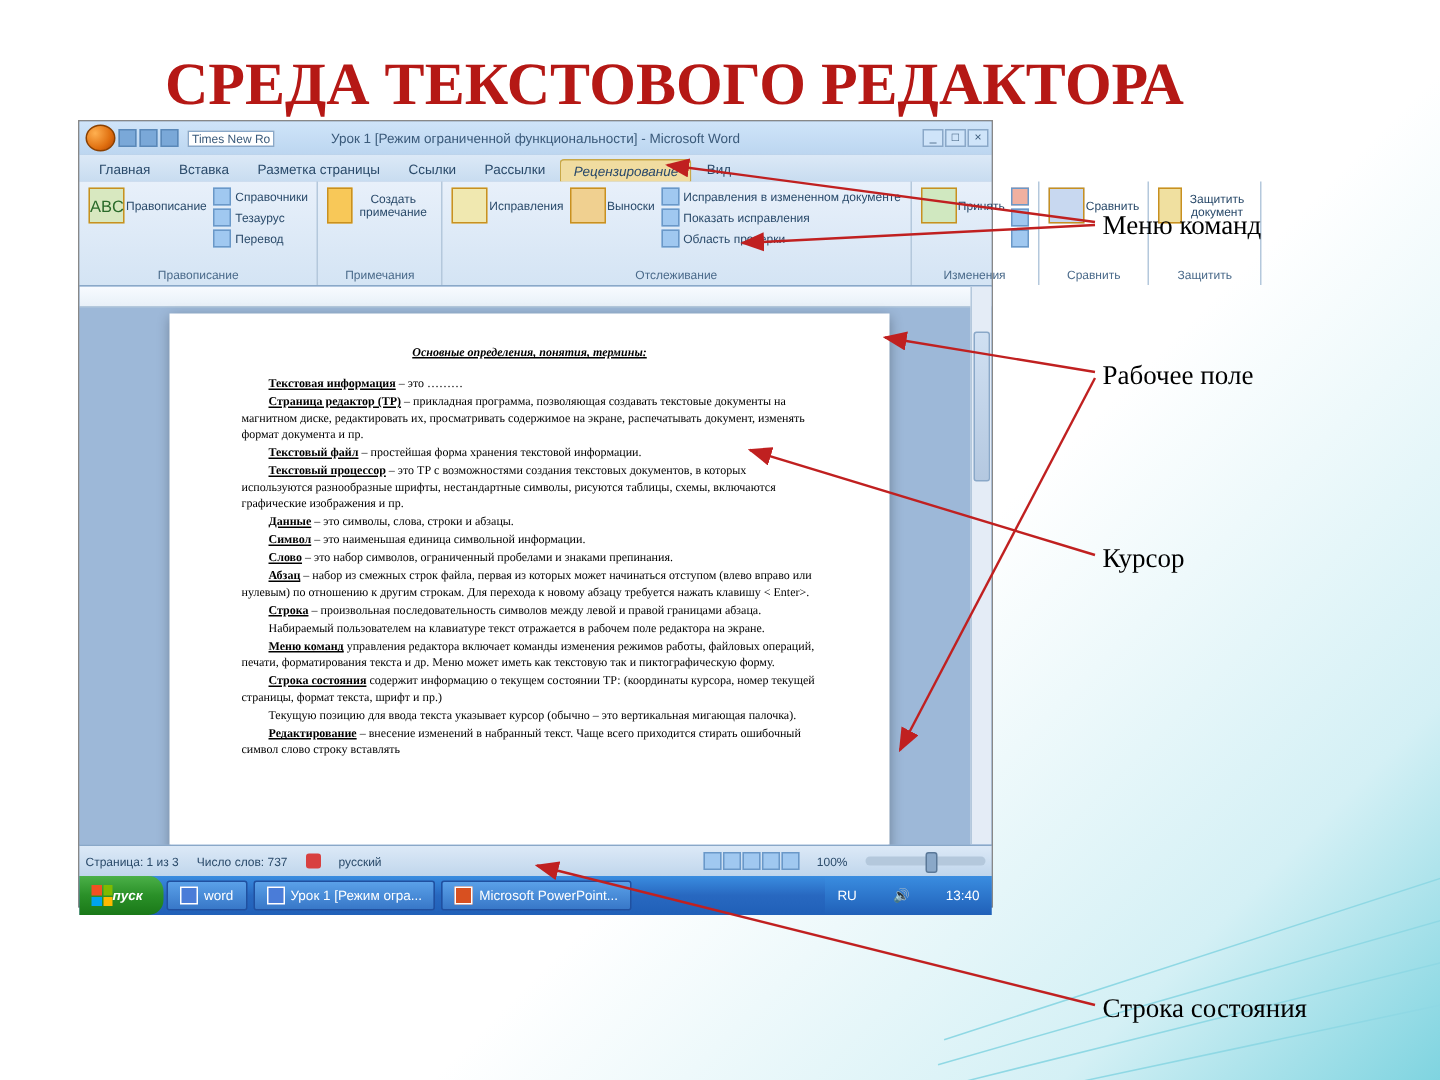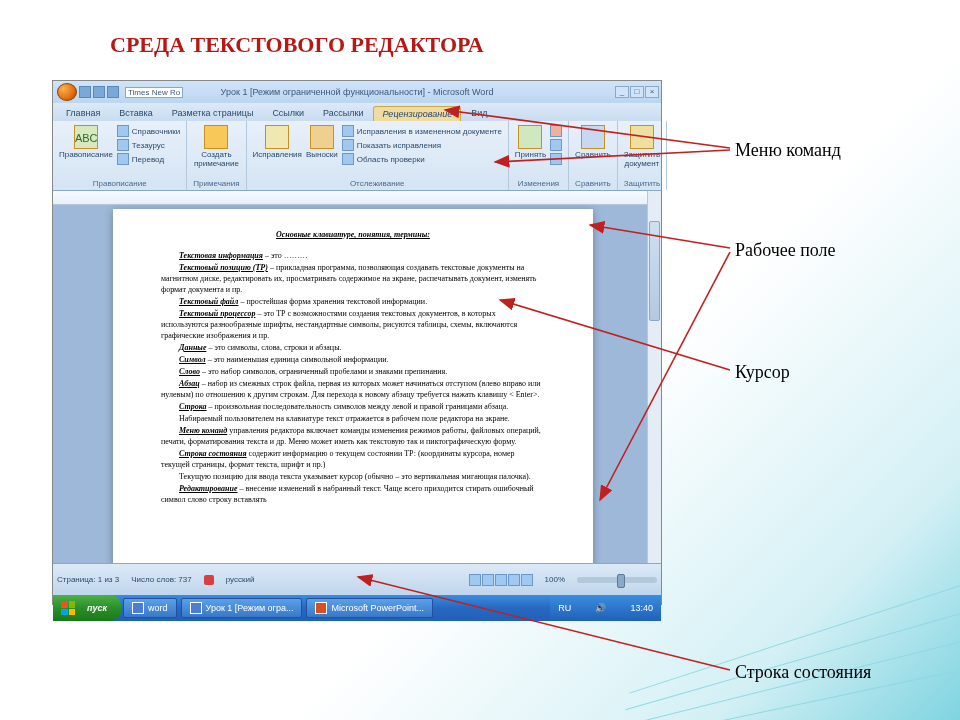--- a/index.html
+++ b/index.html
@@ -1,58 +1,58 @@
 <!DOCTYPE html>
 <html><head>
 <meta charset="utf-8">
 <style>
   * { box-sizing: border-box; margin: 0; padding: 0; }
   body { width: 960px; height: 720px; font-family: Arial, sans-serif; background: #fff; position: relative; overflow: hidden; }
   .slide-bg { position: absolute; inset: 0; background: linear-gradient(135deg, #fff 0%, #fff 60%, #d4f0f5 85%, #7fd4e0 100%); }
   .deco-lines { position: absolute; right: 0; bottom: 0; width: 400px; height: 300px; }
   .deco-lines div { position: absolute; border-top: 1px solid #8fd8e4; transform-origin: right bottom; }
-  .slide-title { position: absolute; top: 32px; left: 110px; font-size: 22px; font-weight: bold; color: #b51815; font-family: Georgia, 'Times New Roman', serif; }
+  .slide-title { position: absolute; top: 32px; left: 110px; font-size: 40px; font-weight: bold; color: #b51815; font-family: Georgia, 'Times New Roman', serif; }
   .screenshot { position: absolute; top: 80px; left: 52px; width: 610px; height: 525px; border: 1px solid #888; background: #9db8d8; }
   
   .word-titlebar { height: 22px; background: linear-gradient(#cfe4f9,#bcd6f0); display: flex; align-items: center; font-size: 9px; color: #3a5a7a; padding: 0 4px; position: relative; }
   .qat { display: flex; align-items: center; gap: 2px; }
   .office-btn { width: 20px; height: 18px; border-radius: 50%; background: radial-gradient(circle at 30% 30%, #ffb050, #e07010 60%, #b04000); border: 1px solid #8a4000; }
   .qat-icon { width: 12px; height: 12px; background: #7aa8d8; border: 1px solid #5a88b8; }
   .font-sel { background: #fff; border: 1px solid #8aa8c8; font-size: 8px; padding: 0 2px; margin-left: 4px; }
   .title-txt { position: absolute; left: 50%; transform: translateX(-50%); }
   .win-ctrl { position: absolute; right: 2px; display: flex; gap: 1px; }
   .win-ctrl span { width: 14px; height: 12px; background: #cfe4f9; border: 1px solid #8aa8c8; font-size: 8px; line-height: 10px; text-align: center; }
   .ribbon-tabs { height: 18px; background: linear-gradient(#dce9f7,#c8dcf0); display: flex; align-items: flex-end; font-size: 9px; color: #2a4a6a; padding-left: 4px; gap: 1px; }
   .ribbon-tabs div { padding: 2px 8px; border: 1px solid transparent; }
   .ribbon-tabs .active { background: #f0dca0; border: 1px solid #c8a848; border-bottom: none; border-radius: 3px 3px 0 0; font-style: italic; }
   .ribbon-body { height: 70px; background: linear-gradient(#e8f0fa,#d4e4f4); border-bottom: 1px solid #8aa8c8; display: flex; font-size: 8px; color: #2a4a6a; }
   .ribbon-group { border-right: 1px solid #b4c8dc; padding: 4px 6px 2px; display: flex; flex-direction: column; justify-content: space-between; }
   .rg-items { display: flex; gap: 4px; align-items: flex-start; flex: 1; }
-  .rg-item { display: flex; flex-direction: column; align-items: center; gap: 1px; }
+  .rg-item { display: flex; flex-direction: row; align-items: center; gap: 1px; }
   .rg-icon-lg { width: 24px; height: 24px; background: #f8c858; border: 1px solid #c89020; }
   .rg-icon-sm { width: 12px; height: 12px; background: #a0c8f0; border: 1px solid #6a98c8; }
   .rg-label { text-align: center; line-height: 9px; }
   .rg-caption { text-align: center; font-size: 8px; color: #4a6a8a; }
   .rg-stack { display: flex; flex-direction: column; gap: 2px; }
   .rg-stack-row { display: flex; align-items: center; gap: 3px; white-space: nowrap; }
   .doc-area { position: relative; height: 372px; background: #9db8d8; overflow: hidden; }
   .ruler-h { height: 14px; background: linear-gradient(#f8fbff,#e8f0f8); border-bottom: 1px solid #b4c8dc; }
   .page { position: absolute; top: 18px; left: 60px; width: 480px; height: 400px; background: #fff; box-shadow: 0 2px 8px rgba(0,0,0,0.3); padding: 20px 48px 10px; font-size: 8px; font-family: 'Times New Roman', serif; color: #000; line-height: 11px; }
   .page .doc-h { text-align: center; text-decoration: underline; font-style: italic; margin-bottom: 10px; font-weight: bold; }
   .page p { text-indent: 18px; margin-bottom: 1px; }
-  .page .term { font-weight: bold; font-style: italic; text-decoration: underline; margin-top: 36px; }
+  .page .term { font-weight: bold; text-decoration: underline; margin-top: 36px; }
   .vscroll { position: absolute; right: 0; top: 0; width: 14px; height: 372px; background: #e4ecf6; border-left: 1px solid #b4c8dc; }
   .vscroll .thumb { position: absolute; top: 30px; left: 1px; right: 1px; height: 100px; background: linear-gradient(#d0e0f2,#b4c8e0); border: 1px solid #8aa8c8; border-radius: 2px; }
-  .statusbar { height: 32px; background: linear-gradient(#dce9f7,#c0d6ec); border-top: 1px solid #8aa8c8; display: flex; align-items: center; font-size: 8px; color: #2a4a6a; padding: 0 4px; gap: 12px; }
+  .statusbar { height: 21px; background: linear-gradient(#dce9f7,#c0d6ec); border-top: 1px solid #8aa8c8; display: flex; align-items: center; font-size: 8px; color: #2a4a6a; padding: 0 4px; gap: 12px; }
   .statusbar .spacer { flex: 1; }
   .zoom-slider { width: 80px; height: 6px; background: #b4c8dc; position: relative; border-radius: 3px; }
   .zoom-slider::before { content: ''; position: absolute; left: 50%; top: -3px; width: 6px; height: 12px; background: #8aa8c8; border: 1px solid #5a7898; border-radius: 2px; }
   
   .taskbar { height: 26px; background: linear-gradient(#3a8de0 0%, #2868c0 50%, #2060b8 100%); display: flex; align-items: center; font-size: 9px; color: #fff; }
-  .start-btn { height: 100%; padding: 0 14px 0 8px; background: linear-gradient(#4bb048 0%, #2a9028 50%, #1a7818 100%); display: flex; align-items: center; gap: 12px; font-style: italic; font-weight: bold; border-radius: 0 10px 10px 0; }
+  .start-btn { height: 100%; padding: 0 14px 0 8px; background: linear-gradient(#4bb048 0%, #2a9028 50%, #1a7818 100%); display: flex; align-items: center; gap: 0; font-style: italic; font-weight: bold; border-radius: 0 10px 10px 0; }
   .start-logo { width: 14px; height: 14px; display: grid; grid-template-columns: 1fr 1fr; grid-template-rows: 1fr 1fr; gap: 1px; }
   .start-logo span:nth-child(1){background:#f25022}.start-logo span:nth-child(2){background:#7fba00}.start-logo span:nth-child(3){background:#00a4ef}.start-logo span:nth-child(4){background:#ffb900}
   .task-item { height: 20px; margin: 0 2px; padding: 1px 8px; background: linear-gradient(#5aa0e8,#3878c8); border: 1px solid #2050a0; display: flex; align-items: center; gap: 4px; border-radius: 2px; }
   .task-icon { width: 12px; height: 12px; background: #4a7cd8; border: 1px solid #fff; }
   .tray { margin-left: auto; height: 100%; padding: 0 8px; background: linear-gradient(#3a8de0,#2060b8); display: flex; align-items: center; gap: 24px; }
   
   .annotation { position: absolute; font-size: 18px; color: #000; font-family: Georgia, 'Times New Roman', serif; }
   svg.arrows { position: absolute; inset: 0; width: 960px; height: 720px; pointer-events: none; }
 </style>
 </head>
@@ -192,24 +192,24 @@
           <div class="rg-label">Защитить документ</div>
         </div>
       </div>
       <div class="rg-caption">Защитить</div>
     </div>
   </div>
 
   <div class="doc-area">
     <div class="ruler-h"></div>
     <div class="page">
-      <div class="doc-h">Основные клавиатуре, понятия, термины:</div>
+      <div class="doc-h">Основные определения, понятия, термины:</div>
       <div id="doc-body">
           <p><span class="term">Текстовая информация</span><span> – это ………</span></p>
-          <p><span class="term">Текстовый позицию (ТР)</span><span> – прикладная программа, позволяющая создавать текстовые документы на магнитном диске, редактировать их, просматривать содержимое на экране, распечатывать документ, изменять формат документа и пр.</span></p>
+          <p><span class="term">Страница редактор (ТР)</span><span> – прикладная программа, позволяющая создавать текстовые документы на магнитном диске, редактировать их, просматривать содержимое на экране, распечатывать документ, изменять формат документа и пр.</span></p>
           <p><span class="term">Текстовый файл</span><span> – простейшая форма хранения текстовой информации.</span></p>
           <p><span class="term">Текстовый процессор</span><span> – это ТР с возможностями создания текстовых документов, в которых используются разнообразные шрифты, нестандартные символы, рисуются таблицы, схемы, включаются графические изображения и пр.</span></p>
           <p><span class="term">Данные</span><span> – это символы, слова, строки и абзацы.</span></p>
           <p><span class="term">Символ</span><span> – это наименьшая единица символьной информации.</span></p>
           <p><span class="term">Слово</span><span> – это набор символов, ограниченный пробелами и знаками препинания.</span></p>
           <p><span class="term">Абзац</span><span> – набор из смежных строк файла, первая из которых может начинаться отступом (влево вправо или нулевым) по отношению к другим строкам. Для перехода к новому абзацу требуется нажать клавишу &lt; Enter&gt;.</span></p>
           <p><span class="term">Строка</span><span> – произвольная последовательность символов между левой и правой границами абзаца.</span></p>
           <p><span>Набираемый пользователем на клавиатуре текст отражается в рабочем поле редактора на экране.</span></p>
           <p><span class="term">Меню команд</span><span> управления редактора включает команды изменения режимов работы, файловых операций, печати, форматирования текста и др. Меню может иметь как текстовую так и пиктографическую форму.</span></p>
           <p><span class="term">Строка состояния</span><span> содержит информацию о текущем состоянии ТР: (координаты курсора, номер текущей страницы, формат текста, шрифт и пр.)</span></p>

